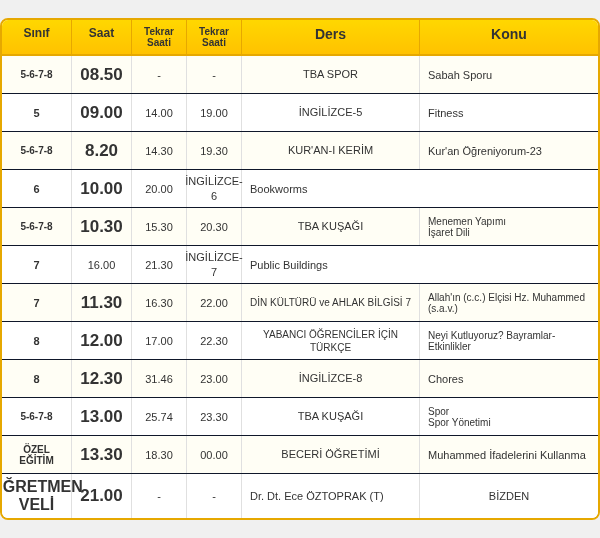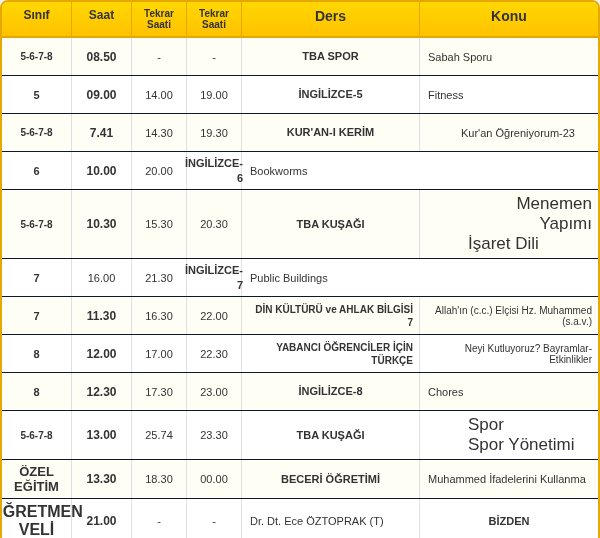--- a/index.html
+++ b/index.html
@@ -61,42 +61,41 @@
       font-size: 11px;
       color: #333;
     }
     .cell:last-child { border-right: none; }
     .cell-sinif {
       font-weight: bold;
       font-size: 11px;
     }
     .cell-saat {
       font-weight: bold;
-      font-size: 12px;
+      font-size: 17px;
     }
     .cell-ders {
-      font-weight: bold;
-      font-size: 11px;
-      text-align: right;
+      font-weight: normal;
+      font-size: 11px;
+      text-align: center;
     }
     .cell-konu {
-      text-align: right;
+      text-align: left;
       justify-content: flex-start;
       font-size: 11px;
       padding-left: 8px;
     }
     .cell-konu-multi {
       flex-direction: column;
       align-items: flex-start;
       justify-content: center;
     }
     .cell-konu-multi span {
       display: block;
-      font-size: 17px;
-      margin-left: 40px;
+      font-size: 10px;
     }
   </style>
 </head>
 <body>
 
 <div class="table-wrapper">
   <div class="header-row">
     <div class="header-cell">Sınıf</div>
     <div class="header-cell">Saat</div>
     <div class="header-cell header-tekrar">
@@ -122,25 +121,25 @@
       <div class="data-row" style="background: rgb(255, 255, 255);">
         <div class="cell cell-sinif" style="font-size: 11px;">5</div>
         <div class="cell cell-saat">09.00</div>
         <div class="cell">14.00</div>
         <div class="cell">19.00</div>
         <div class="cell cell-ders" style="font-size: 11px; line-height: 1.3;">İNGİLİZCE-5</div>
         <div class="cell cell-konu" style="font-size: 11px;">Fitness</div>
       </div>
       <div class="data-row" style="background: rgb(255, 254, 245);">
         <div class="cell cell-sinif" style="font-size: 10px;">5-6-7-8</div>
-        <div class="cell cell-saat">7.41</div>
+        <div class="cell cell-saat">8.20</div>
         <div class="cell">14.30</div>
         <div class="cell">19.30</div>
         <div class="cell cell-ders" style="font-size: 11px; line-height: 1.3;">KUR'AN-I KERİM</div>
-        <div class="cell cell-konu" style="font-size: 11px; margin-left: 33px;">Kur'an Öğreniyorum-23</div>
+        <div class="cell cell-konu" style="font-size: 11px;">Kur'an Öğreniyorum-23</div>
       </div>
       <div class="data-row" style="background: rgb(255, 255, 255);">
         <div class="cell cell-sinif" style="font-size: 11px;">6</div>
         <div class="cell cell-saat">10.00</div>
         <div class="cell">20.00</div>
         <div class="cell cell-ders" style="font-size: 11px; line-height: 1.3;">İNGİLİZCE-6</div>
         <div class="cell cell-konu" style="font-size: 11px;">Bookworms</div>
       </div>
       <div class="data-row" style="background: rgb(255, 254, 245);">
         <div class="cell cell-sinif" style="font-size: 10px;">5-6-7-8</div>
@@ -172,38 +171,38 @@
         <div class="cell cell-sinif" style="font-size: 11px;">8</div>
         <div class="cell cell-saat">12.00</div>
         <div class="cell">17.00</div>
         <div class="cell">22.30</div>
         <div class="cell cell-ders" style="font-size: 10px; line-height: 1.3;">YABANCI ÖĞRENCİLER İÇİN TÜRKÇE</div>
         <div class="cell cell-konu" style="font-size: 10px;">Neyi Kutluyoruz? Bayramlar-Etkinlikler</div>
       </div>
       <div class="data-row" style="background: rgb(255, 254, 245);">
         <div class="cell cell-sinif" style="font-size: 11px;">8</div>
         <div class="cell cell-saat">12.30</div>
-        <div class="cell">17.30</div>
+        <div class="cell">31.46</div>
         <div class="cell">23.00</div>
         <div class="cell cell-ders" style="font-size: 11px; line-height: 1.3;">İNGİLİZCE-8</div>
         <div class="cell cell-konu" style="font-size: 11px;">Chores</div>
       </div>
       <div class="data-row" style="background: rgb(255, 255, 255);">
         <div class="cell cell-sinif" style="font-size: 10px;">5-6-7-8</div>
         <div class="cell cell-saat">13.00</div>
         <div class="cell">25.74</div>
         <div class="cell">23.30</div>
         <div class="cell cell-ders" style="font-size: 11px; line-height: 1.3;">TBA KUŞAĞI</div>
         <div class="cell cell-konu cell-konu-multi">
           <span>Spor</span>
           <span>Spor Yönetimi</span>
         </div>
       </div>
       <div class="data-row" style="background: rgb(255, 254, 245);">
-        <div class="cell cell-sinif" style="font-size: 13px;">ÖZEL EĞİTİM</div>
+        <div class="cell cell-sinif" style="font-size: 10px;">ÖZEL EĞİTİM</div>
         <div class="cell cell-saat">13.30</div>
         <div class="cell">18.30</div>
         <div class="cell">00.00</div>
         <div class="cell cell-ders" style="font-size: 11px; line-height: 1.3;">BECERİ ÖĞRETİMİ</div>
         <div class="cell cell-konu" style="font-size: 11px;">Muhammed İfadelerini Kullanma</div>
       </div>
       <div class="data-row" style="background: rgb(255, 255, 255);">
         <div class="cell cell-sinif" style="font-size: 16px;">ÖĞRETMEN VELİ</div>
         <div class="cell cell-saat">21.00</div>
         <div class="cell">-</div>

